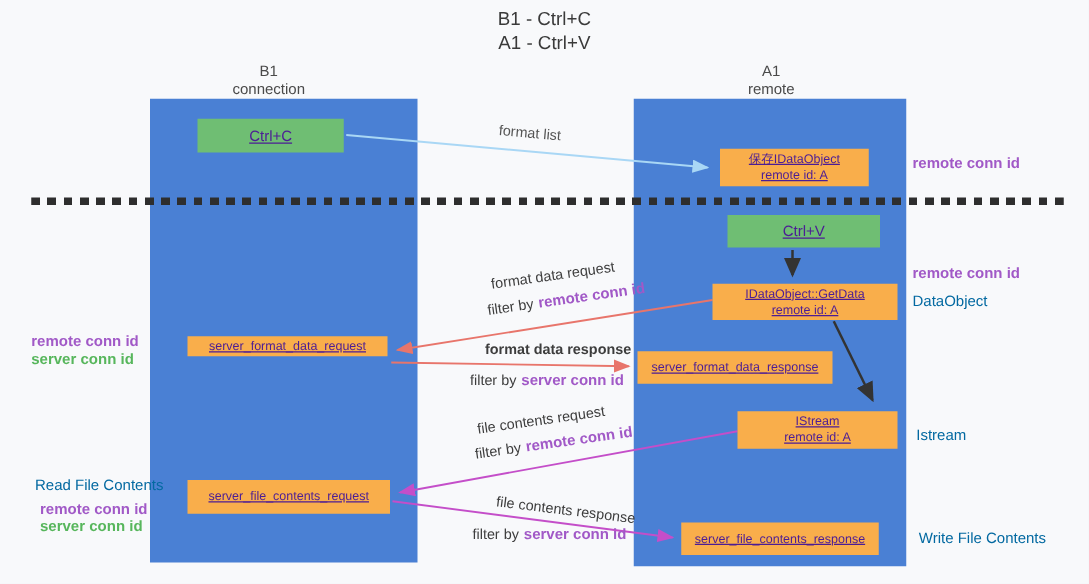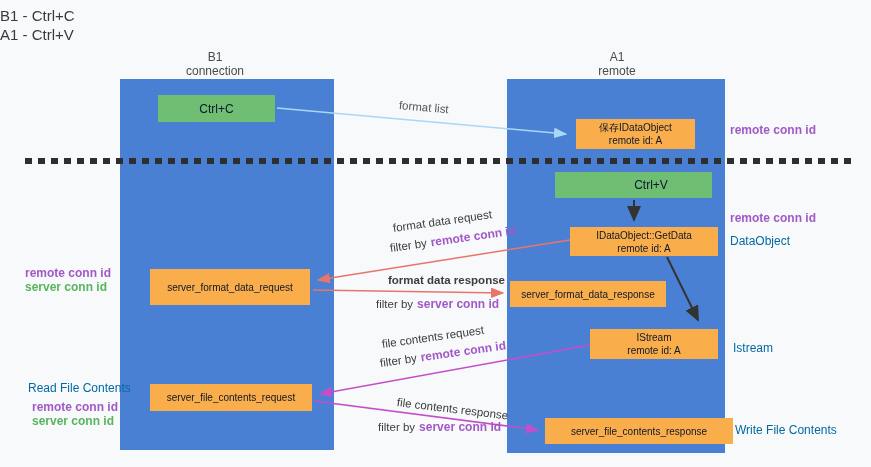--- a/index.html
+++ b/index.html
@@ -1,22 +1,22 @@
 <!DOCTYPE html>
 <html><head>
 <meta charset="utf-8">
 <style>
   html,body{margin:0;padding:0;}
   body{background:#eef0f3;font-family:"Liberation Sans",sans-serif;}
   .canvas{position:relative;width:871px;height:467px;background:#f8f9fb;overflow:hidden;}
   .abs{position:absolute;}
-  .title-block{top:6px;left:0;width:871px;font-size:15px;color:#3a3a3a;line-height:19px;}
+  .title-block{top:6px;left:0;width:871px;text-align:center;font-size:15px;color:#3a3a3a;line-height:19px;}
   .col-header{font-size:12px;color:#4a4a4a;text-align:center;line-height:14px;}
   .col{background:#4a80d4;}
-  .box{display:flex;flex-direction:column;align-items:center;justify-content:center;color:#0f172a;text-align:center;white-space:nowrap;}
+  .box{display:flex;flex-direction:column;align-items:center;justify-content:center;color:#4c1d95;text-align:center;white-space:nowrap;text-decoration:underline;}
   .green{background:#6fbe73;}
   .orange{background:#f9ae4b;}
   .fs12{font-size:12px;}
   .fs11{font-size:10px;line-height:13px;}
   .lbl{font-size:11.5px;color:#3d3d3d;white-space:nowrap;}
   .lbl-light{color:#555;}
   .plbl{font-size:12px;font-weight:bold;color:#a159c7;white-space:nowrap;}
   .glbl{font-size:12px;font-weight:bold;color:#57b65c;white-space:nowrap;}
   .blbl{font-size:12px;color:#0369a1;white-space:nowrap;}
   .rot-n8{transform:rotate(-8deg);transform-origin:left center;}
@@ -76,47 +76,47 @@
 
   <div class="abs box green fs12" style="left:158px;top:95px;width:117px;height:27px;">
     <span>Ctrl+C</span>
   </div>
 
   <div class="abs box orange fs11" style="left:576px;top:119px;width:119px;height:30px;">
     <span>保存IDataObject</span>
     <span>remote id: A</span>
   </div>
 
-  <div class="abs box green fs12" style="left:555px;top:172px;width:122px;height:26px;padding-left:35px;">
+  <div class="abs box green fs12" style="left:582px;top:172px;width:122px;height:26px;">
     <span>Ctrl+V</span>
   </div>
 
   <div class="abs box orange fs11" style="left:570px;top:227px;width:148px;height:29px;">
     <span>IDataObject::GetData</span>
     <span>remote id: A</span>
   </div>
 
-  <div class="abs box orange fs11" style="left:150px;top:269px;width:160px;height:36px;">
+  <div class="abs box orange fs11" style="left:150px;top:269px;width:160px;height:16px;">
     <span>server_format_data_request</span>
   </div>
 
   <div class="abs box orange fs11" style="left:510px;top:281px;width:156px;height:26px;">
     <span>server_format_data_response</span>
   </div>
 
   <div class="abs box orange fs11" style="left:590px;top:329px;width:128px;height:30px;">
     <span>IStream</span>
     <span>remote id: A</span>
   </div>
 
   <div class="abs box orange fs11" style="left:150px;top:384px;width:162px;height:27px;">
     <span>server_file_contents_request</span>
   </div>
 
-  <div class="abs box orange fs11" style="left:545px;top:418px;width:188px;height:26px;">
+  <div class="abs box orange fs11" style="left:545px;top:418px;width:158px;height:26px;">
     <span>server_file_contents_response</span>
   </div>
 
   <div class="abs lbl lbl-light rot-p5" style="left:399px;top:99px;">format list</div>
 
   <div class="abs lbl rot-n8" style="left:393px;top:222px;">format data request</div>
   <div class="abs lbl rot-n8" style="left:390px;top:241px;">
     <span>filter by</span><span class="plbl filter-suffix">remote conn id</span>
   </div>
 

